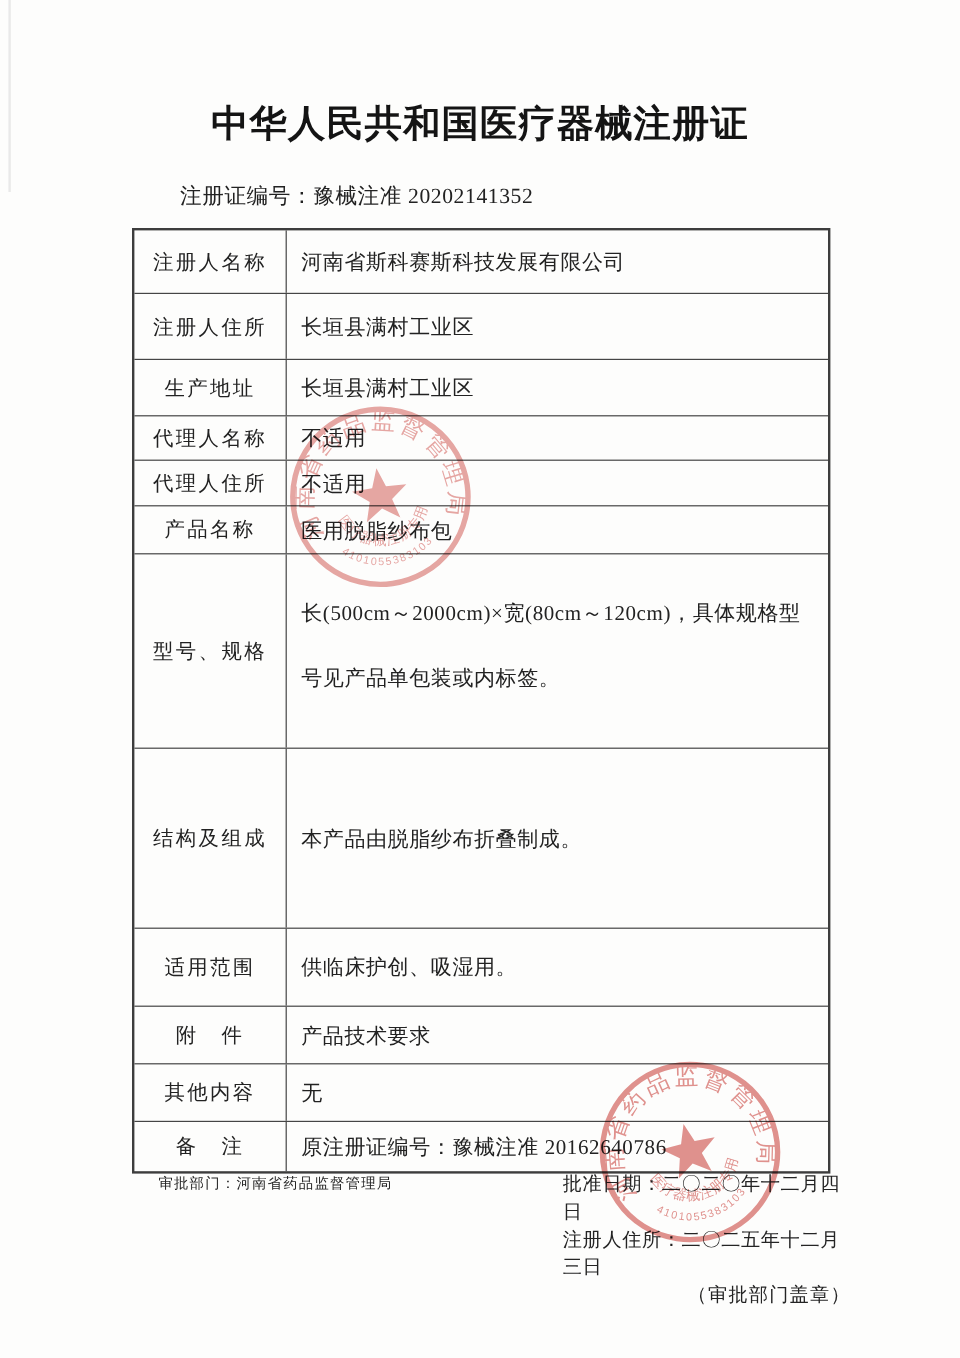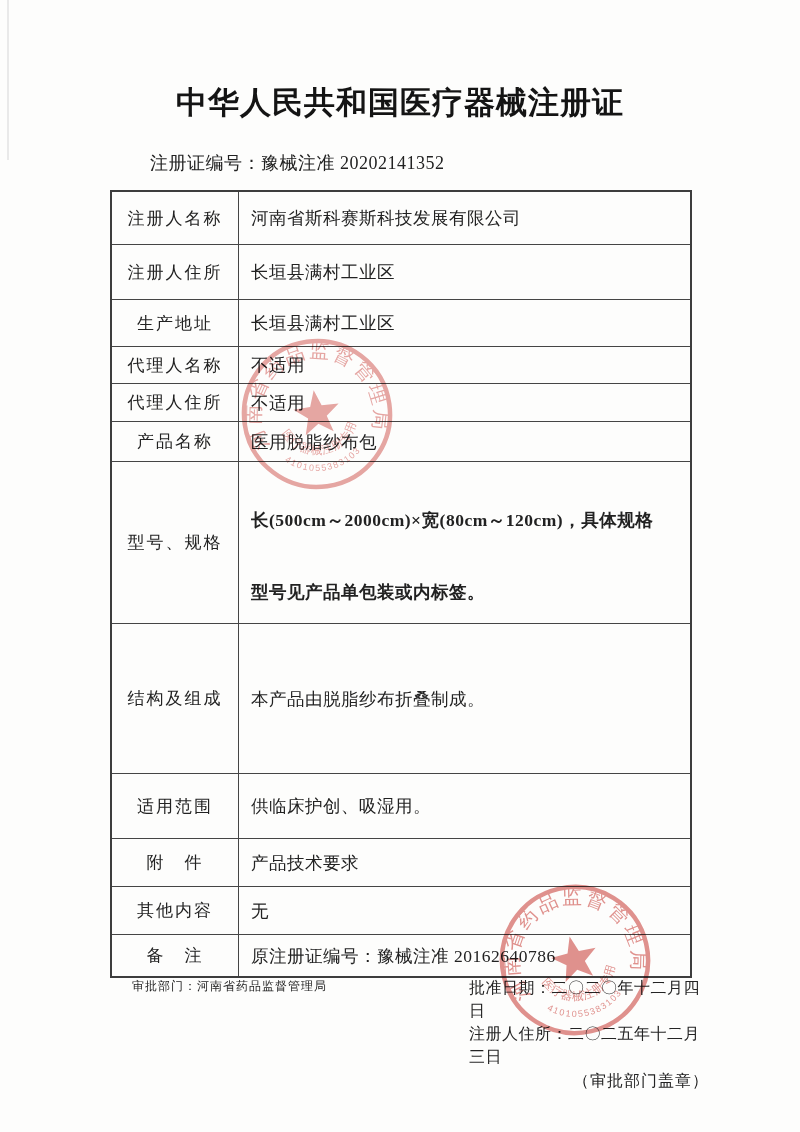--- a/index.html
+++ b/index.html
@@ -37,24 +37,24 @@
     font-size:17px;letter-spacing:2px;color:#222;
     border-right:1.5px solid #454545;
     box-sizing:border-box;text-align:center;
   }
   .tvalue{
     flex:1;display:flex;align-items:center;
     padding-left:12px;padding-right:10px;
     font-size:17.5px;letter-spacing:.5px;color:#222;
     box-sizing:border-box;
   }
-  .v-spec{align-items:flex-start;padding-top:22px;line-height:72px;padding-right:20px;display:block;font-weight:bold;}
+  .v-spec{align-items:flex-start;padding-top:22px;line-height:54px;padding-right:20px;display:block;}
   .footer-left{position:absolute;left:132px;top:978px;font-size:12px;letter-spacing:1px;color:#242424;}
   .footer-right{position:absolute;left:453px;top:976px;width:240px;font-size:16px;letter-spacing:.5px;color:#242424;line-height:23px;margin-left:16px;}
-  .footer-right .seal-note{display:block;text-align:right;margin-top:1px;letter-spacing:1px;}
+  .footer-right .seal-note{display:block;text-align:right;margin-top:1px;letter-spacing:1px;font-family:Liberation Mono, monospace;}
   .seal{position:absolute;width:170px;height:170px;mix-blend-mode:multiply;pointer-events:none;}
   .seal-1{left:232px;top:329px;opacity:.5;transform:rotate(-8deg);}
   .seal-2{left:490px;top:875px;opacity:.62;transform:rotate(-13deg);}
   .seal text{font-family:"Liberation Sans", sans-serif;}
 </style>
 </head>
 <body>
 
 <div class="page">
 

